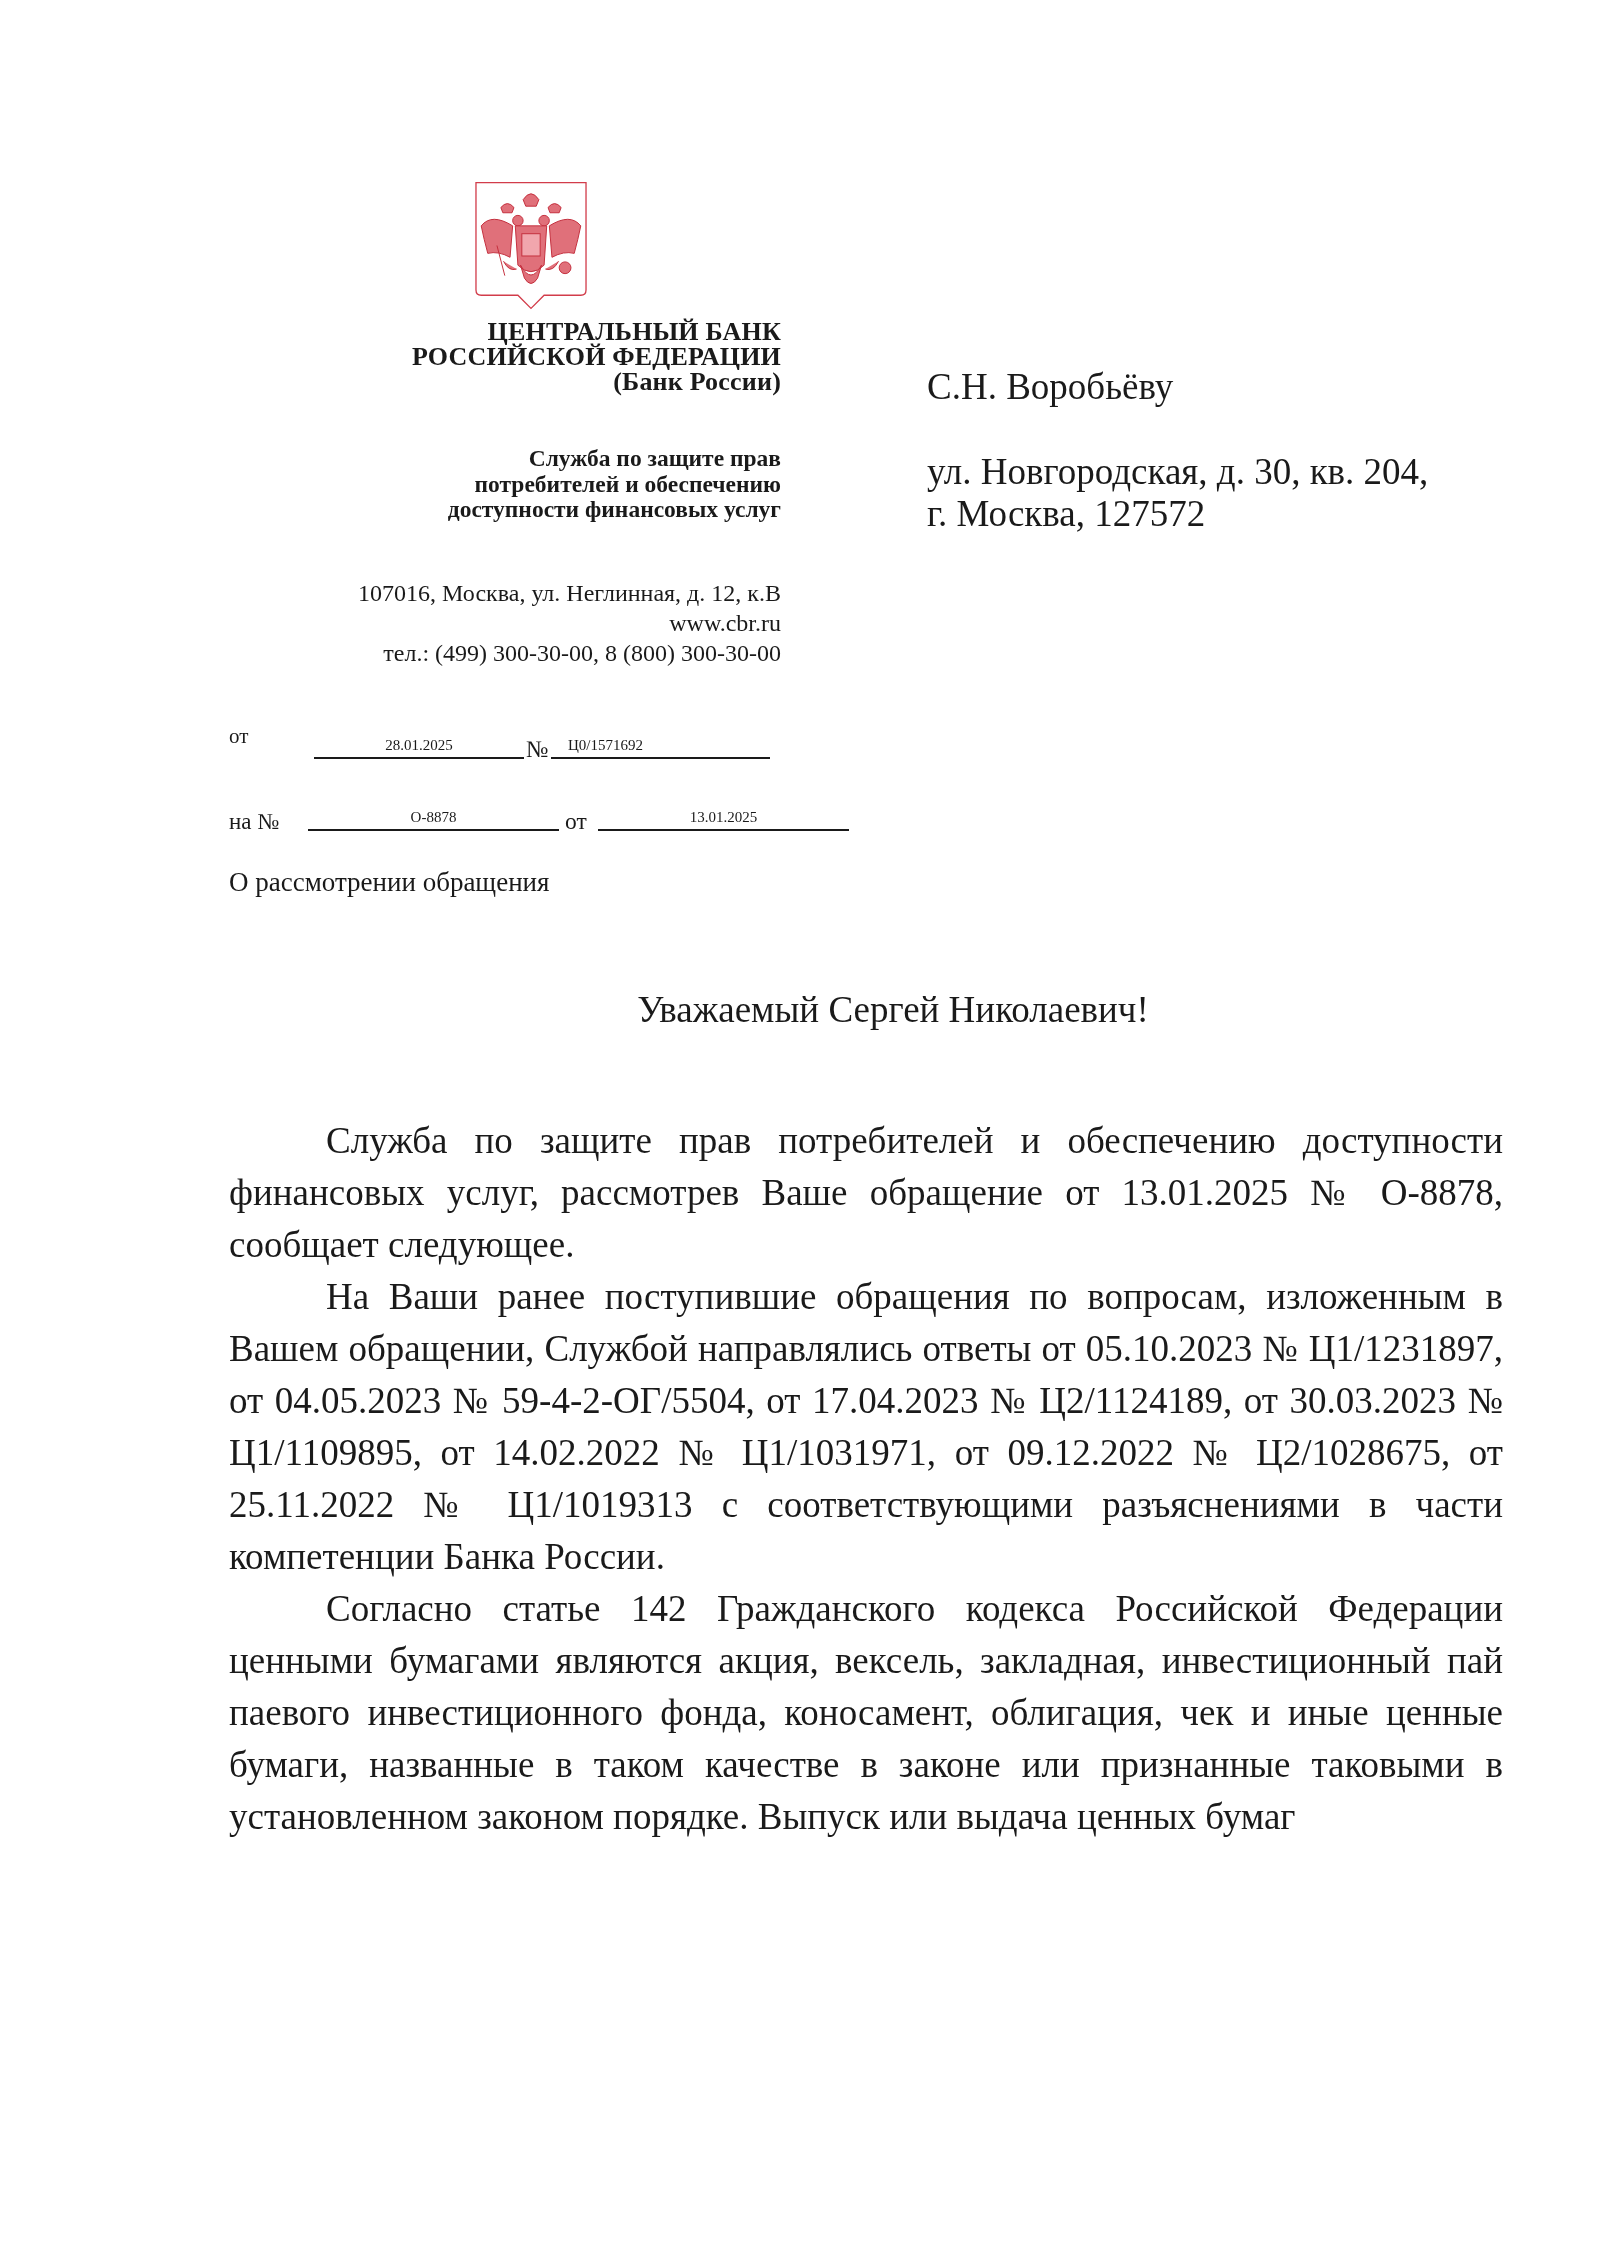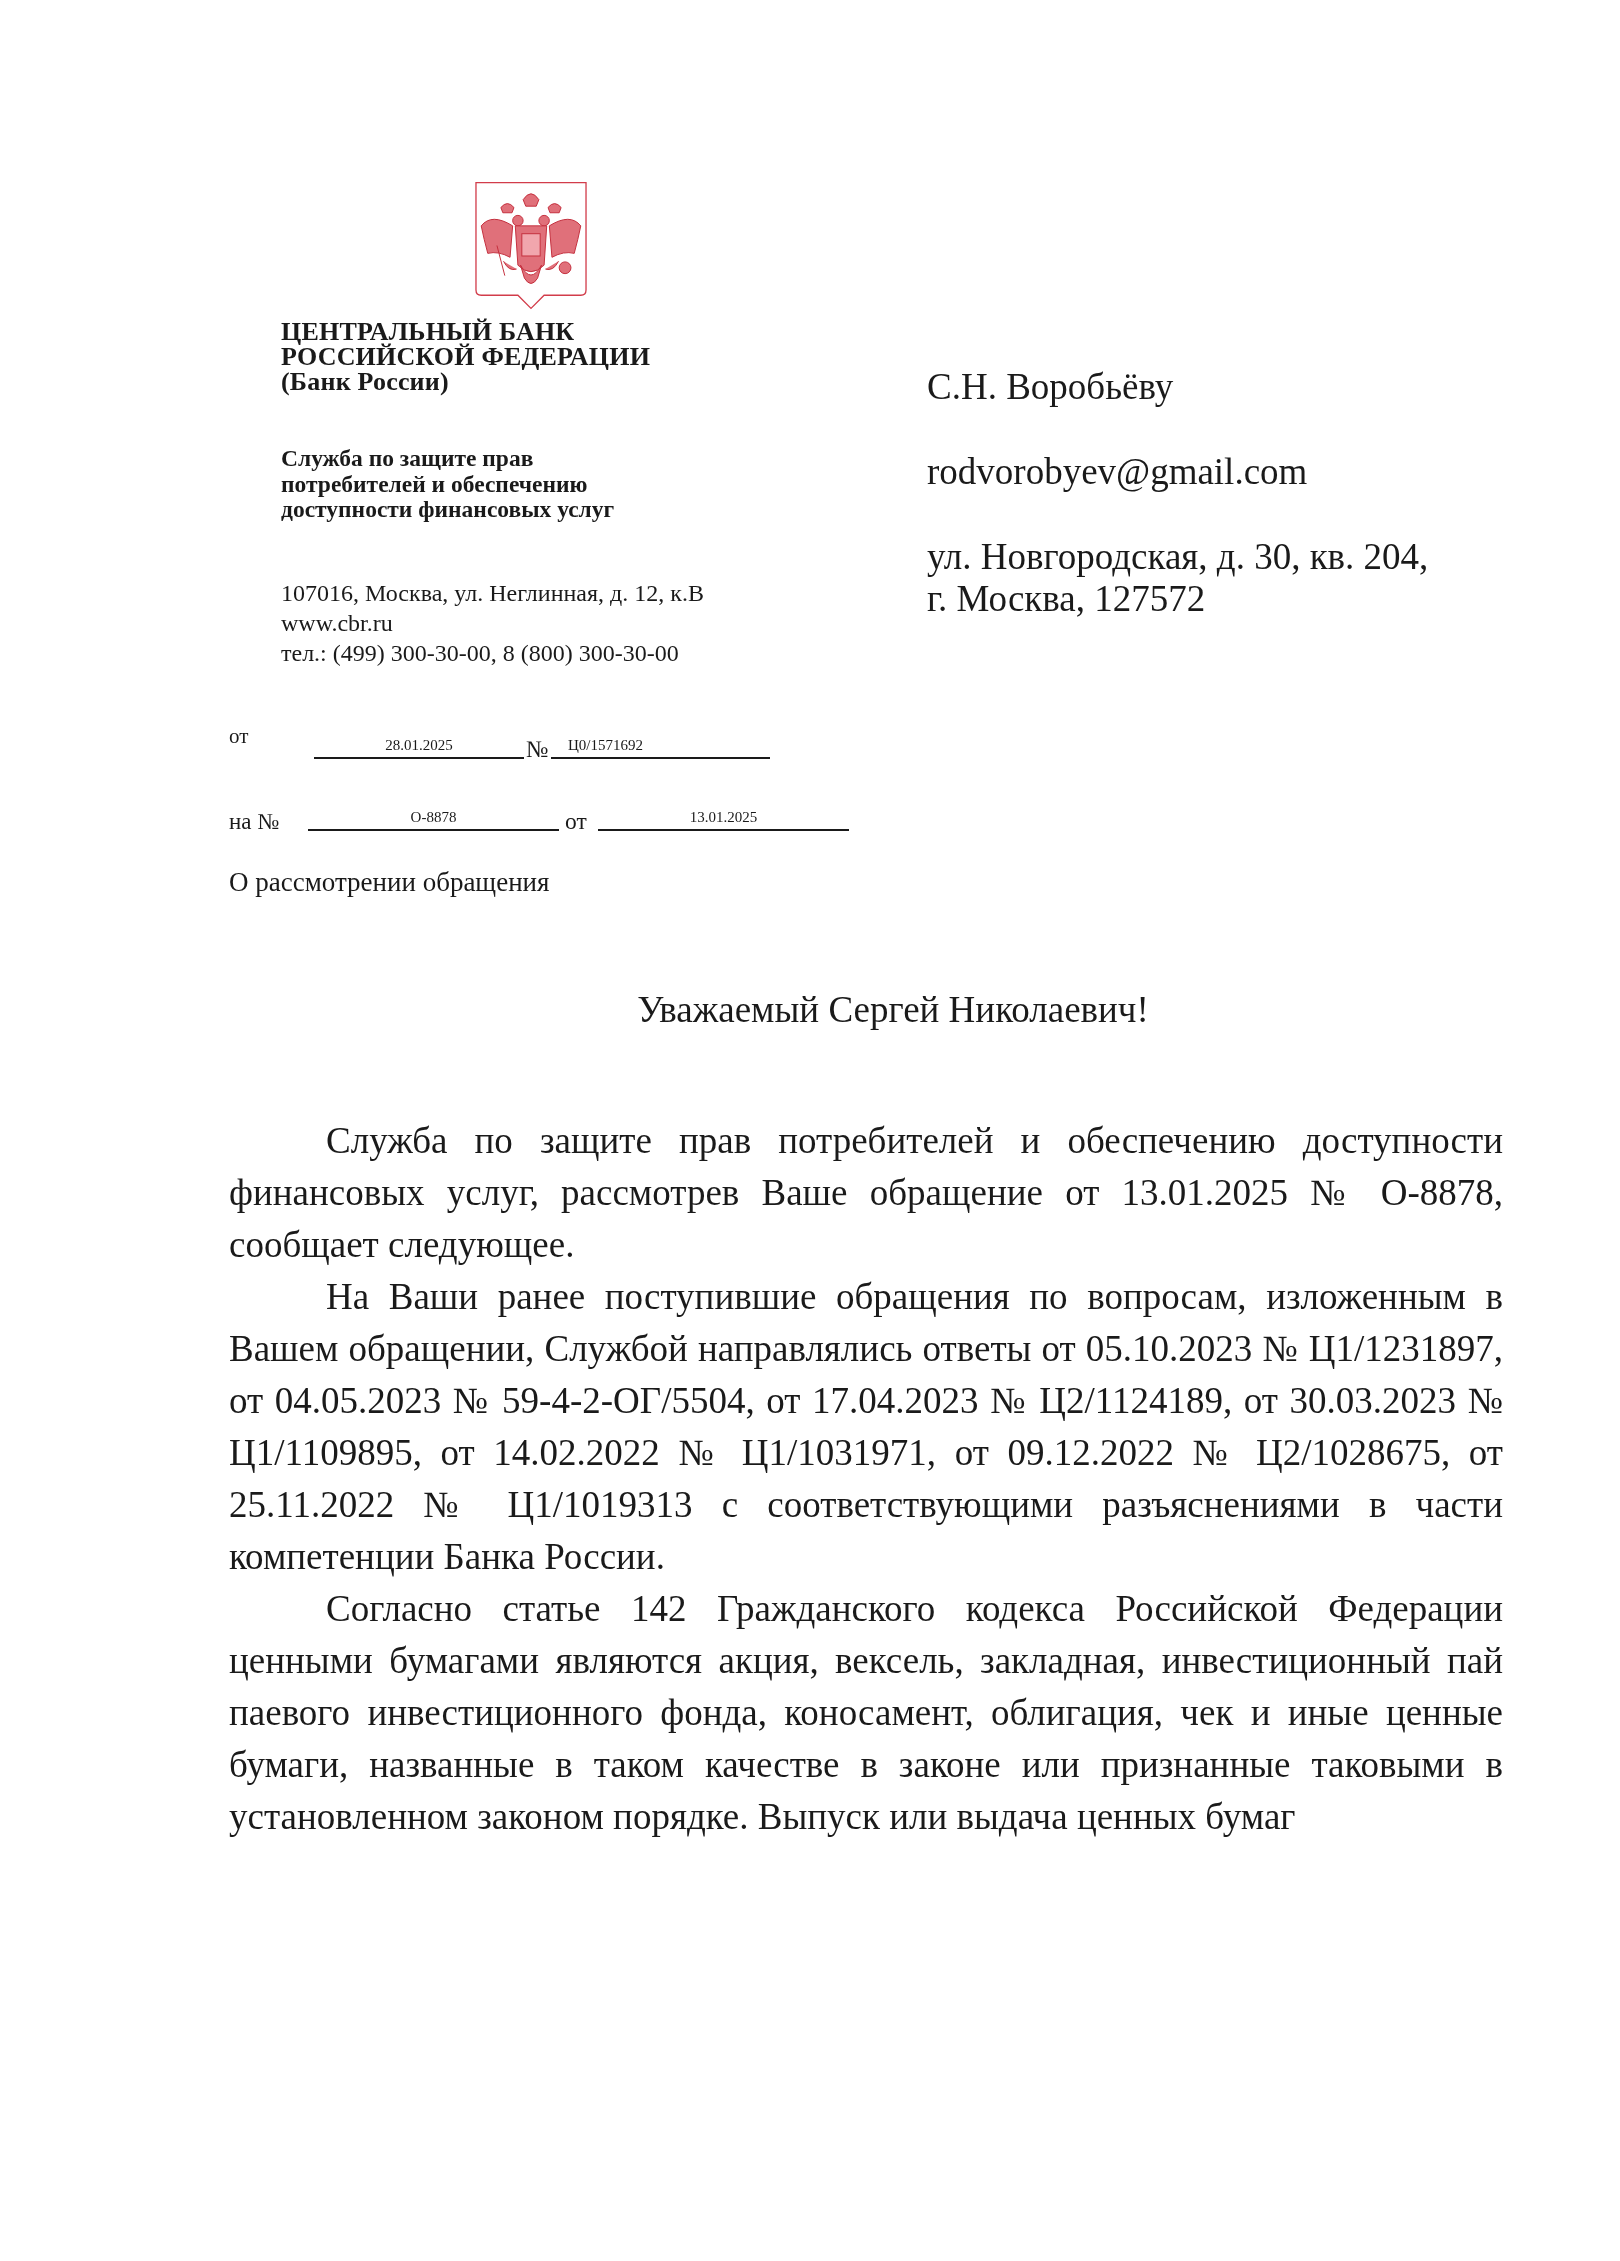--- a/index.html
+++ b/index.html
@@ -6,21 +6,21 @@
   body {
     width: 1620px; height: 2261px; position: relative; overflow: hidden;
     font-family: "Liberation Serif", "DejaVu Serif", serif; color: #1a1a1a;
   }
   .abs { position: absolute; }
 
   
   #emblem { left: 472px; top: 180px; width: 118px; height: 131px; }
 
   
-  .hdr-block { left: 281px; width: 500px; text-align: left; }
+  .hdr-block { left: 281px; width: 500px; text-align: right; }
   #bank-name { top: 319px; font-weight: bold; font-size: 26px; line-height: 25px; letter-spacing: 0.2px; }
   #bank-name div { white-space: nowrap; }
   #service-name { top: 446px; font-weight: bold; font-size: 23.5px; line-height: 25.5px; }
   #contacts { top: 578px; font-size: 24px; line-height: 30px; font-family: Liberation Serif, serif; }
 
   
   .ref-label { font-size: 23px; line-height: 1; }
   .ref-label.small { font-size: 21px; font-weight: normal; }
   .ref-line { border-bottom: 2px solid #1a1a1a; text-align: center; font-size: 15px; line-height: 1; padding-bottom: 3.9px; }
 
@@ -96,21 +96,20 @@
 
 <div class="abs ref-label" style="left:229px; top:810px; font-size:23px;text-align:right;">на №</div>
 <div class="abs ref-line" style="left:308px; top:810px; width:251px;">О-8878</div>
 <div class="abs ref-label" style="left:565px; top:810px; font-size:23.5px;">от</div>
 <div class="abs ref-line" style="left:598px; top:810px; width:251px;">13.01.2025</div>
 
 <div id="subject" class="abs">О рассмотрении обращения</div>
 
 <div id="recipient" class="abs">
   <div class="r-line">С.Н. Воробьёву</div>
-  <div class="r-line" style="margin-top:43px;">rodvorobyev@gmail.com</div>
   <div class="r-line" style="margin-top:43px;">ул. Новгородская, д. 30, кв. 204,</div>
   <div class="r-line">г. Москва, 127572</div>
 </div>
 
 <div id="salutation" class="abs">
   <span>Уважаемый Сергей Николаевич!</span>
 </div>
 
 <div id="body" class="abs">
   <p>Служба по защите прав потребителей и обеспечению доступности финансовых услуг, рассмотрев Ваше обращение от 13.01.2025 № О-8878, сообщает следующее.</p>

